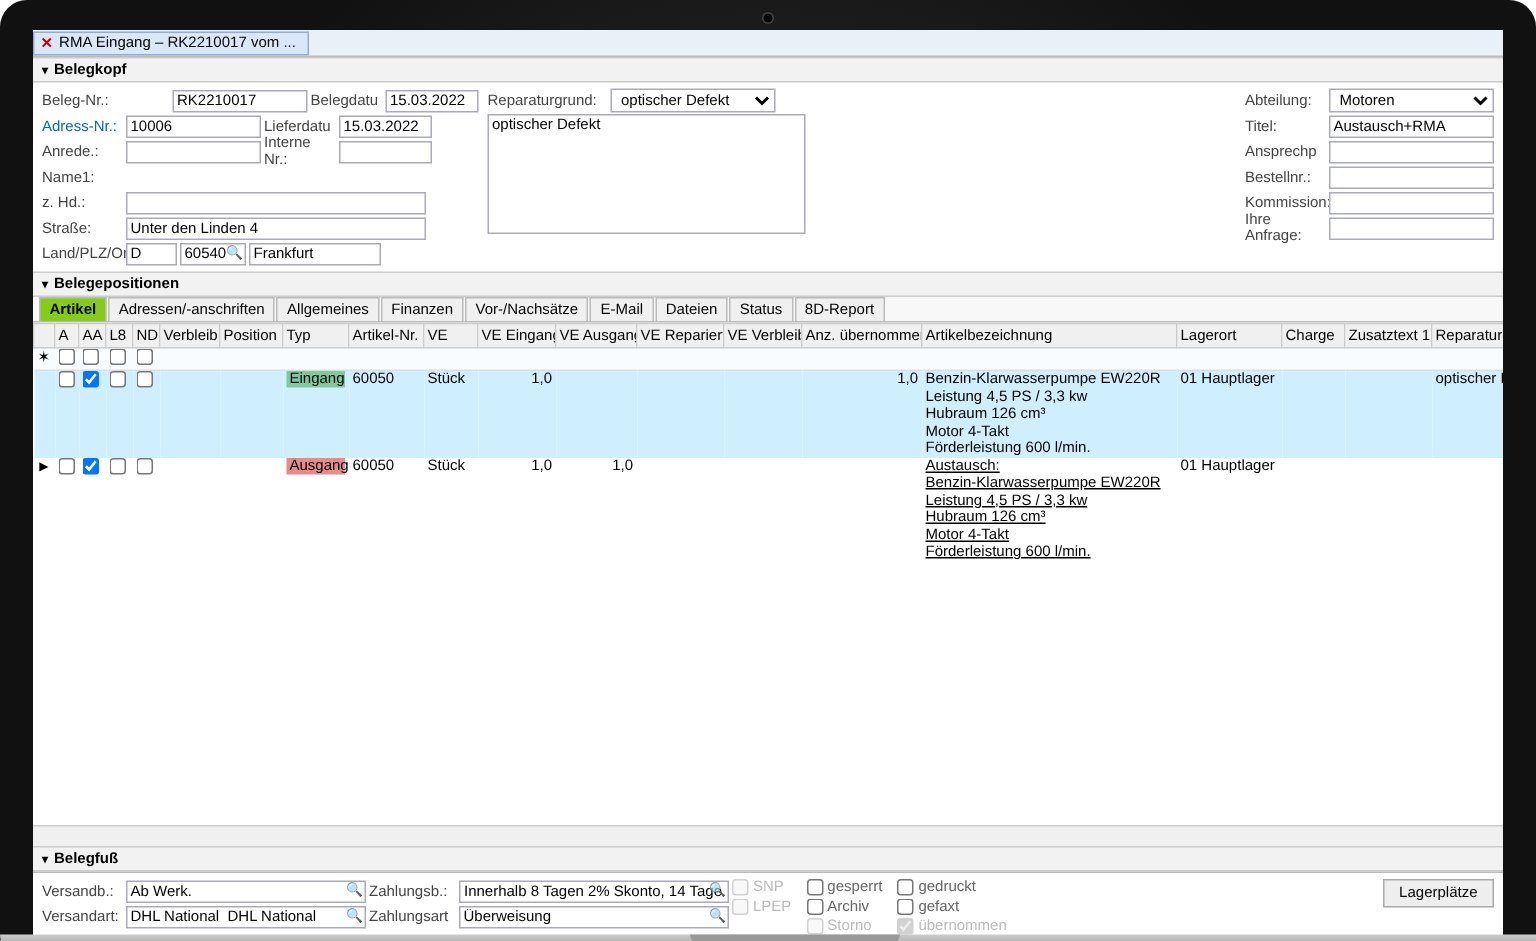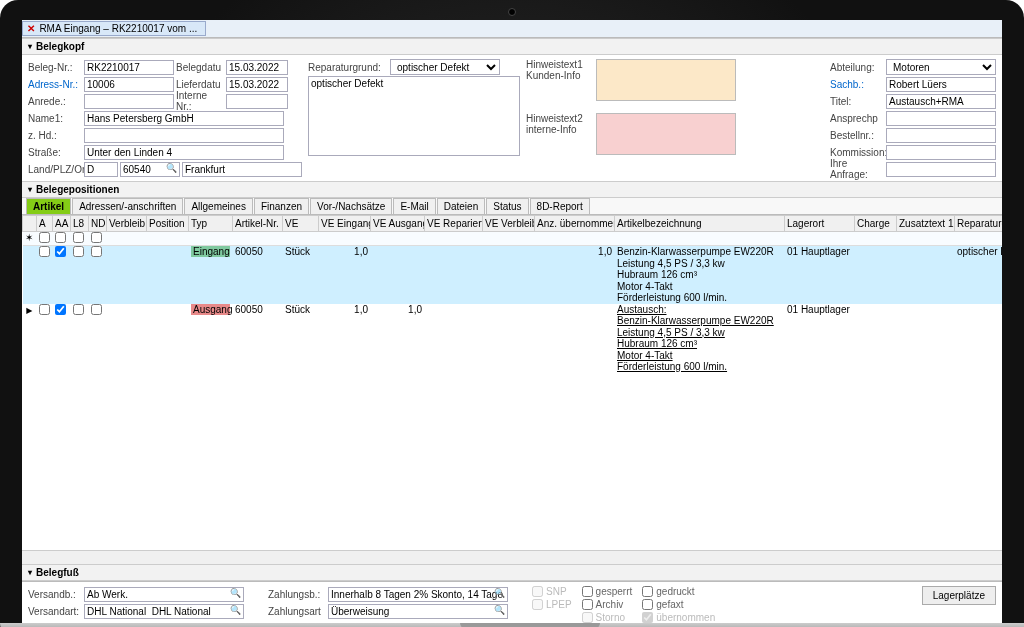--- a/index.html
+++ b/index.html
@@ -28,21 +28,21 @@
   .lbl { width:54px; color:#444;}
   .lbl.sm { width:48px;}
   .lbl.blue { color:#06c;}
   input.fld, select.sel, textarea.ta { border:1px solid #aab; background:#fff; padding:1px 2px; height:15px; font-size:10px;}
   input.fld { width:90px;}
   input.fld.wide { width:160px;}
   input.fld.xwide { width:200px;}
   input.fld.sm { width:34px;}
   select.sel { width:110px; height:16px;}
   textarea.ta { width:132px; height:80px; resize:none;}
-  .highlight { background:#d8e8ff;}
+  .highlight { background:#d8e8ff;margin-left:31px;}
   .infobox { border:1px solid #bbb; background:#fce8c8; width:140px; height:42px;}
   .infobox.pink { background:#f8d0d0;}
   .infocol .row{height:auto;}
   .infolbl{ width:64px; color:#444;}
 
   
   .subtabs { display:flex; border-bottom:1px solid #bbb; padding:0 4px; background:#f8f8f8;}
   .subtabs .stab { border:1px solid #bbb; border-bottom:none; background:#f0f0f0; padding:2px 6px; margin-right:1px; cursor:pointer;}
   .subtabs .stab.active { background:#84cc16; font-weight:bold;}
 
@@ -54,21 +54,21 @@
   tr.datarow td { height:14px;}
   tr.filterrow td{ background:#f8fcff; border-bottom:1px solid #ddd;}
   tr.selected td{ background:#cfefff;}
   .typ-eingang { background:#7fc9a0; text-align:center; padding:0 2px;}
   .typ-ausgang { background:#e88a8a; padding:0 2px;}
   input[type=checkbox]{ width:11px; height:11px;}
   .rowmark{ width:12px; text-align:center;}
   .arrow::before{content:"▶"; font-size:8px;}
 
   
-  .belegfuss { border-top:1px solid #bbb; padding:4px 6px; display:flex; gap:24px; align-items:flex-start;}
+  .belegfuss { border-top:1px solid #bbb; padding:4px 6px; display:flex; gap:2px; align-items:flex-start;}
   .chkgrid { display:grid; grid-template-columns:auto auto auto; gap:2px 10px;}
   .chkitem { display:flex; gap:3px; align-items:center; color:#666;}
   .chkitem.dis { color:#bbb;}
   button.btn { background:#eee; border:1px solid #aaa; padding:3px 10px; cursor:pointer;}
   .lookup { position:relative; display:inline-block;}
   .lookup .mag { position:absolute; right:2px; top:1px; font-size:9px; color:#888; pointer-events:none;}
   .scrollbar-x { height:14px; background:#f0f0f0; border-top:1px solid #ccc;}
   .smallgap{height:4px;}
 </style>
 </head>
@@ -105,74 +105,52 @@
           <input class="fld" style="width: 62px;" value="15.03.2022">
         </div>
         <div class="row">
             <span class="lbl">Anrede.:</span>
           <input class="fld" value="" style="">
           <span class="lbl sm">Interne Nr.:</span>
           <input class="fld" style="width: 62px;" value="">
         </div>
         <div class="row">
             <span class="lbl">Name1:</span>
-          <input class="fld xwide" value="Hans Petersberg GmbH" style="">
           </div>
         <div class="row">
             <span class="lbl">z. Hd.:</span>
           <input class="fld xwide" value="" style="">
           </div>
         <div class="row">
             <span class="lbl">Straße:</span>
           <input class="fld xwide" value="Unter den Linden 4" style="">
           </div>
         <div class="row">
             <span class="lbl" style="width:54px">Land/PLZ/Ort:</span>
           <input class="fld sm" value="D" style="">
-          <span class="lookup"><input class="fld" style="width: 60px;" value="60540"><span class="mag">🔍</span></span>
-          <input class="fld" style="width: 120px;" value="Frankfurt">
+          <span class="lookup"><input class="fld" style="width: 44px;" value="60540"><span class="mag">🔍</span></span>
+          <input class="fld" style="width: 88px;" value="Frankfurt">
         </div>
       </div>
 
       <div class="col">
         <div class="row">
             <span class="lbl" style="width:80px">Reparaturgrund:</span>
           <select class="sel"><option>optischer Defekt</option></select>
           </div>
         <textarea class="ta" style="width: 212px;">optischer Defekt</textarea>
       </div>
 
-      <div class="col infocol" style="gap:4px;">
-        <div class="row" style="align-items:flex-start;gap:6px;">
-          <div>
-              <div class="infolbl">Hinweistext1</div>
-               <div class="infolbl">Kunden-Info</div>
-            </div>
-          <div class="infobox"></div>
-        </div>
-        <div class="smallgap"></div>
-        <div class="row" style="align-items:flex-start;gap:6px;">
-          <div>
-              <div class="infolbl">Hinweistext2</div>
-               <div class="infolbl">interne-Info</div>
-            </div>
-          <div class="infobox pink"></div>
-        </div>
-      </div>
 
       <div style="flex:1"></div>
 
       <div class="col">
         <div class="row">
             <span class="lbl">Abteilung:</span>
           <select class="sel"><option>Motoren</option></select>
-          </div>
-        <div class="row">
-            <span class="lbl blue">Sachb.:</span>
-          <input class="fld" style="width: 110px;" value="Robert Lüers">
           </div>
         <div class="row">
             <span class="lbl">Titel:</span>
           <input class="fld" style="width: 110px;" value="Austausch+RMA">
           </div>
         <div class="row">
             <span class="lbl">Ansprechp</span>
           <input class="fld" style="width: 110px;" value="">
           </div>
         <div class="row">

